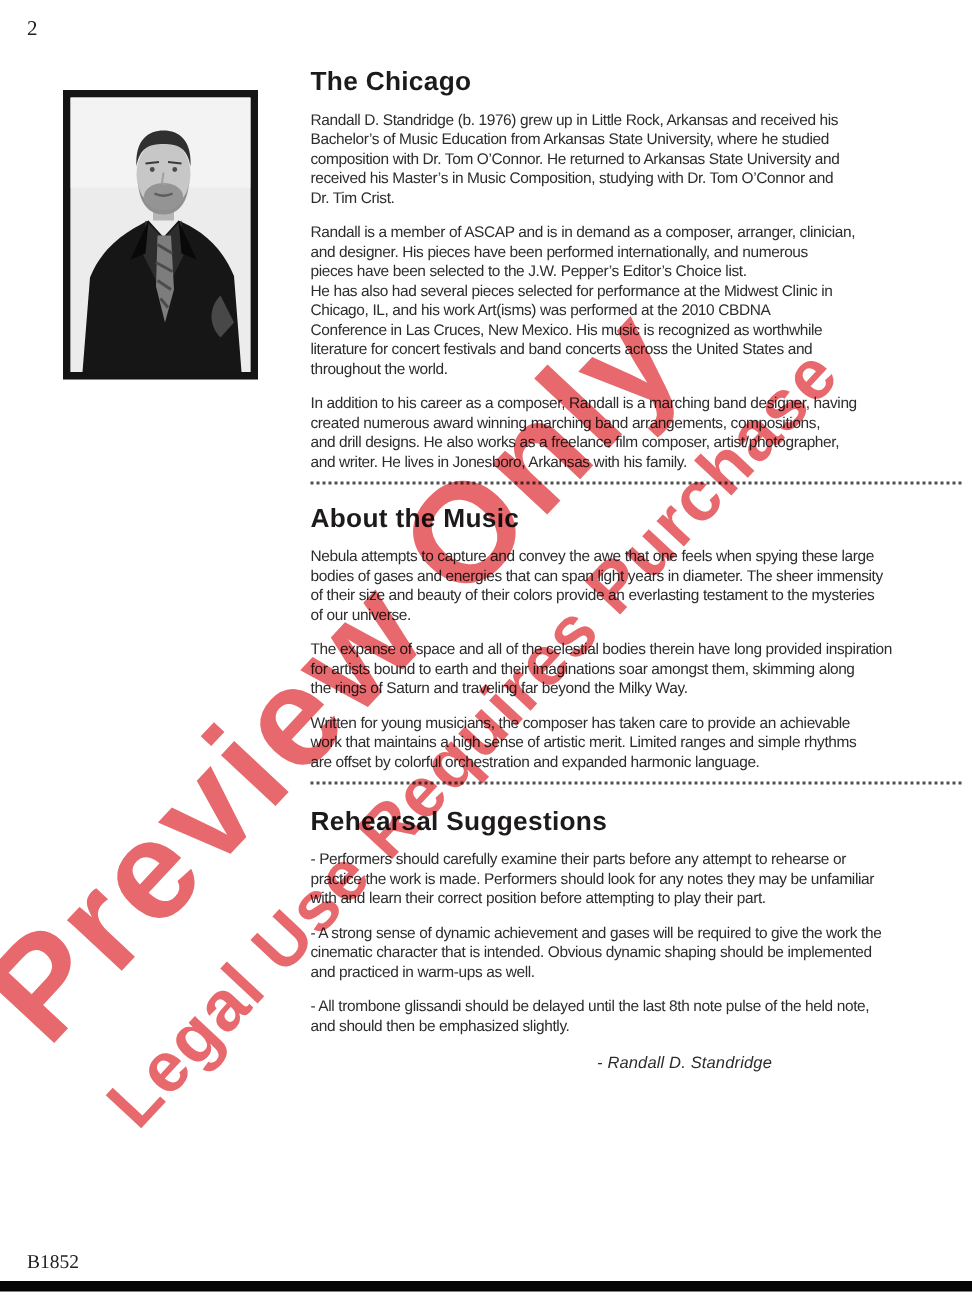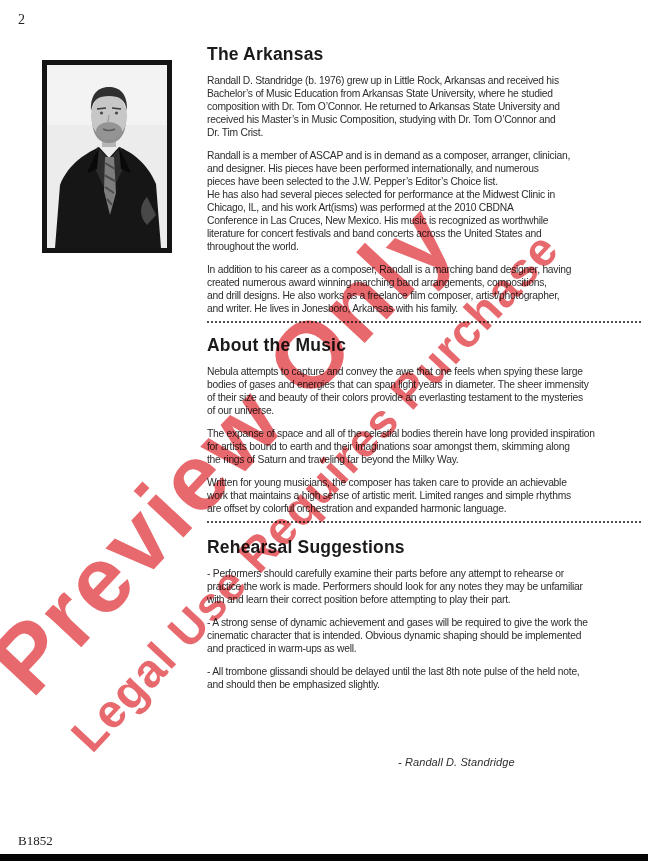--- a/index.html
+++ b/index.html
@@ -45,21 +45,21 @@
     color:#2e2c2d;
   }
   .divider{
     border:none;
     border-bottom:2px dotted #4f4f4f;
     margin:3px 0 12px 0;
     height:0;
   }
   .divider.second{margin-bottom:14px;}
   .signature{
-    position:absolute;left:398px;top:756px;
+    position:absolute;left:398px;top:703px;
     font-size:11px;font-style:italic;color:#2e2c2d;
     letter-spacing:0.1px;
   }
   .watermark{
     position:absolute;left:0;top:0;width:648px;height:864px;
     pointer-events:none;
     mix-blend-mode:multiply;
     font-weight:bold;
   }
   .wm-line1{
@@ -118,21 +118,21 @@
       <circle cx="69.5" cy="48" r="1.6" fill="#4a4a4a"></circle>
       <path d="M50,44 L59,43 M65,43 L74,44" stroke="#3a3a3a" stroke-width="1.5"></path>
 
       <path d="M62,50 L61,57 L64,58" stroke="#a0a0a0" stroke-width="1.3" fill="none"></path>
     </svg>
   </div>
 
   <div class="content">
 
     <section>
-      <h2>The Arkansas</h2>
+      <h2>The Chicago</h2>
       <p>Randall D. Standridge (b. 1976) grew up in Little Rock, Arkansas and received his
 Bachelor’s of Music Education from Arkansas State University, where he studied
 composition with Dr. Tom O’Connor. He returned to Arkansas State University and
 received his Master’s in Music Composition, studying with Dr. Tom O’Connor and
 Dr. Tim Crist.</p>
       <p>Randall is a member of ASCAP and is in demand as a composer, arranger, clinician,
 and designer. His pieces have been performed internationally, and numerous
 pieces have been selected to the J.W. Pepper’s Editor’s Choice list.
 He has also had several pieces selected for performance at the Midwest Clinic in
 Chicago, IL, and his work Art(isms) was performed at the 2010 CBDNA

